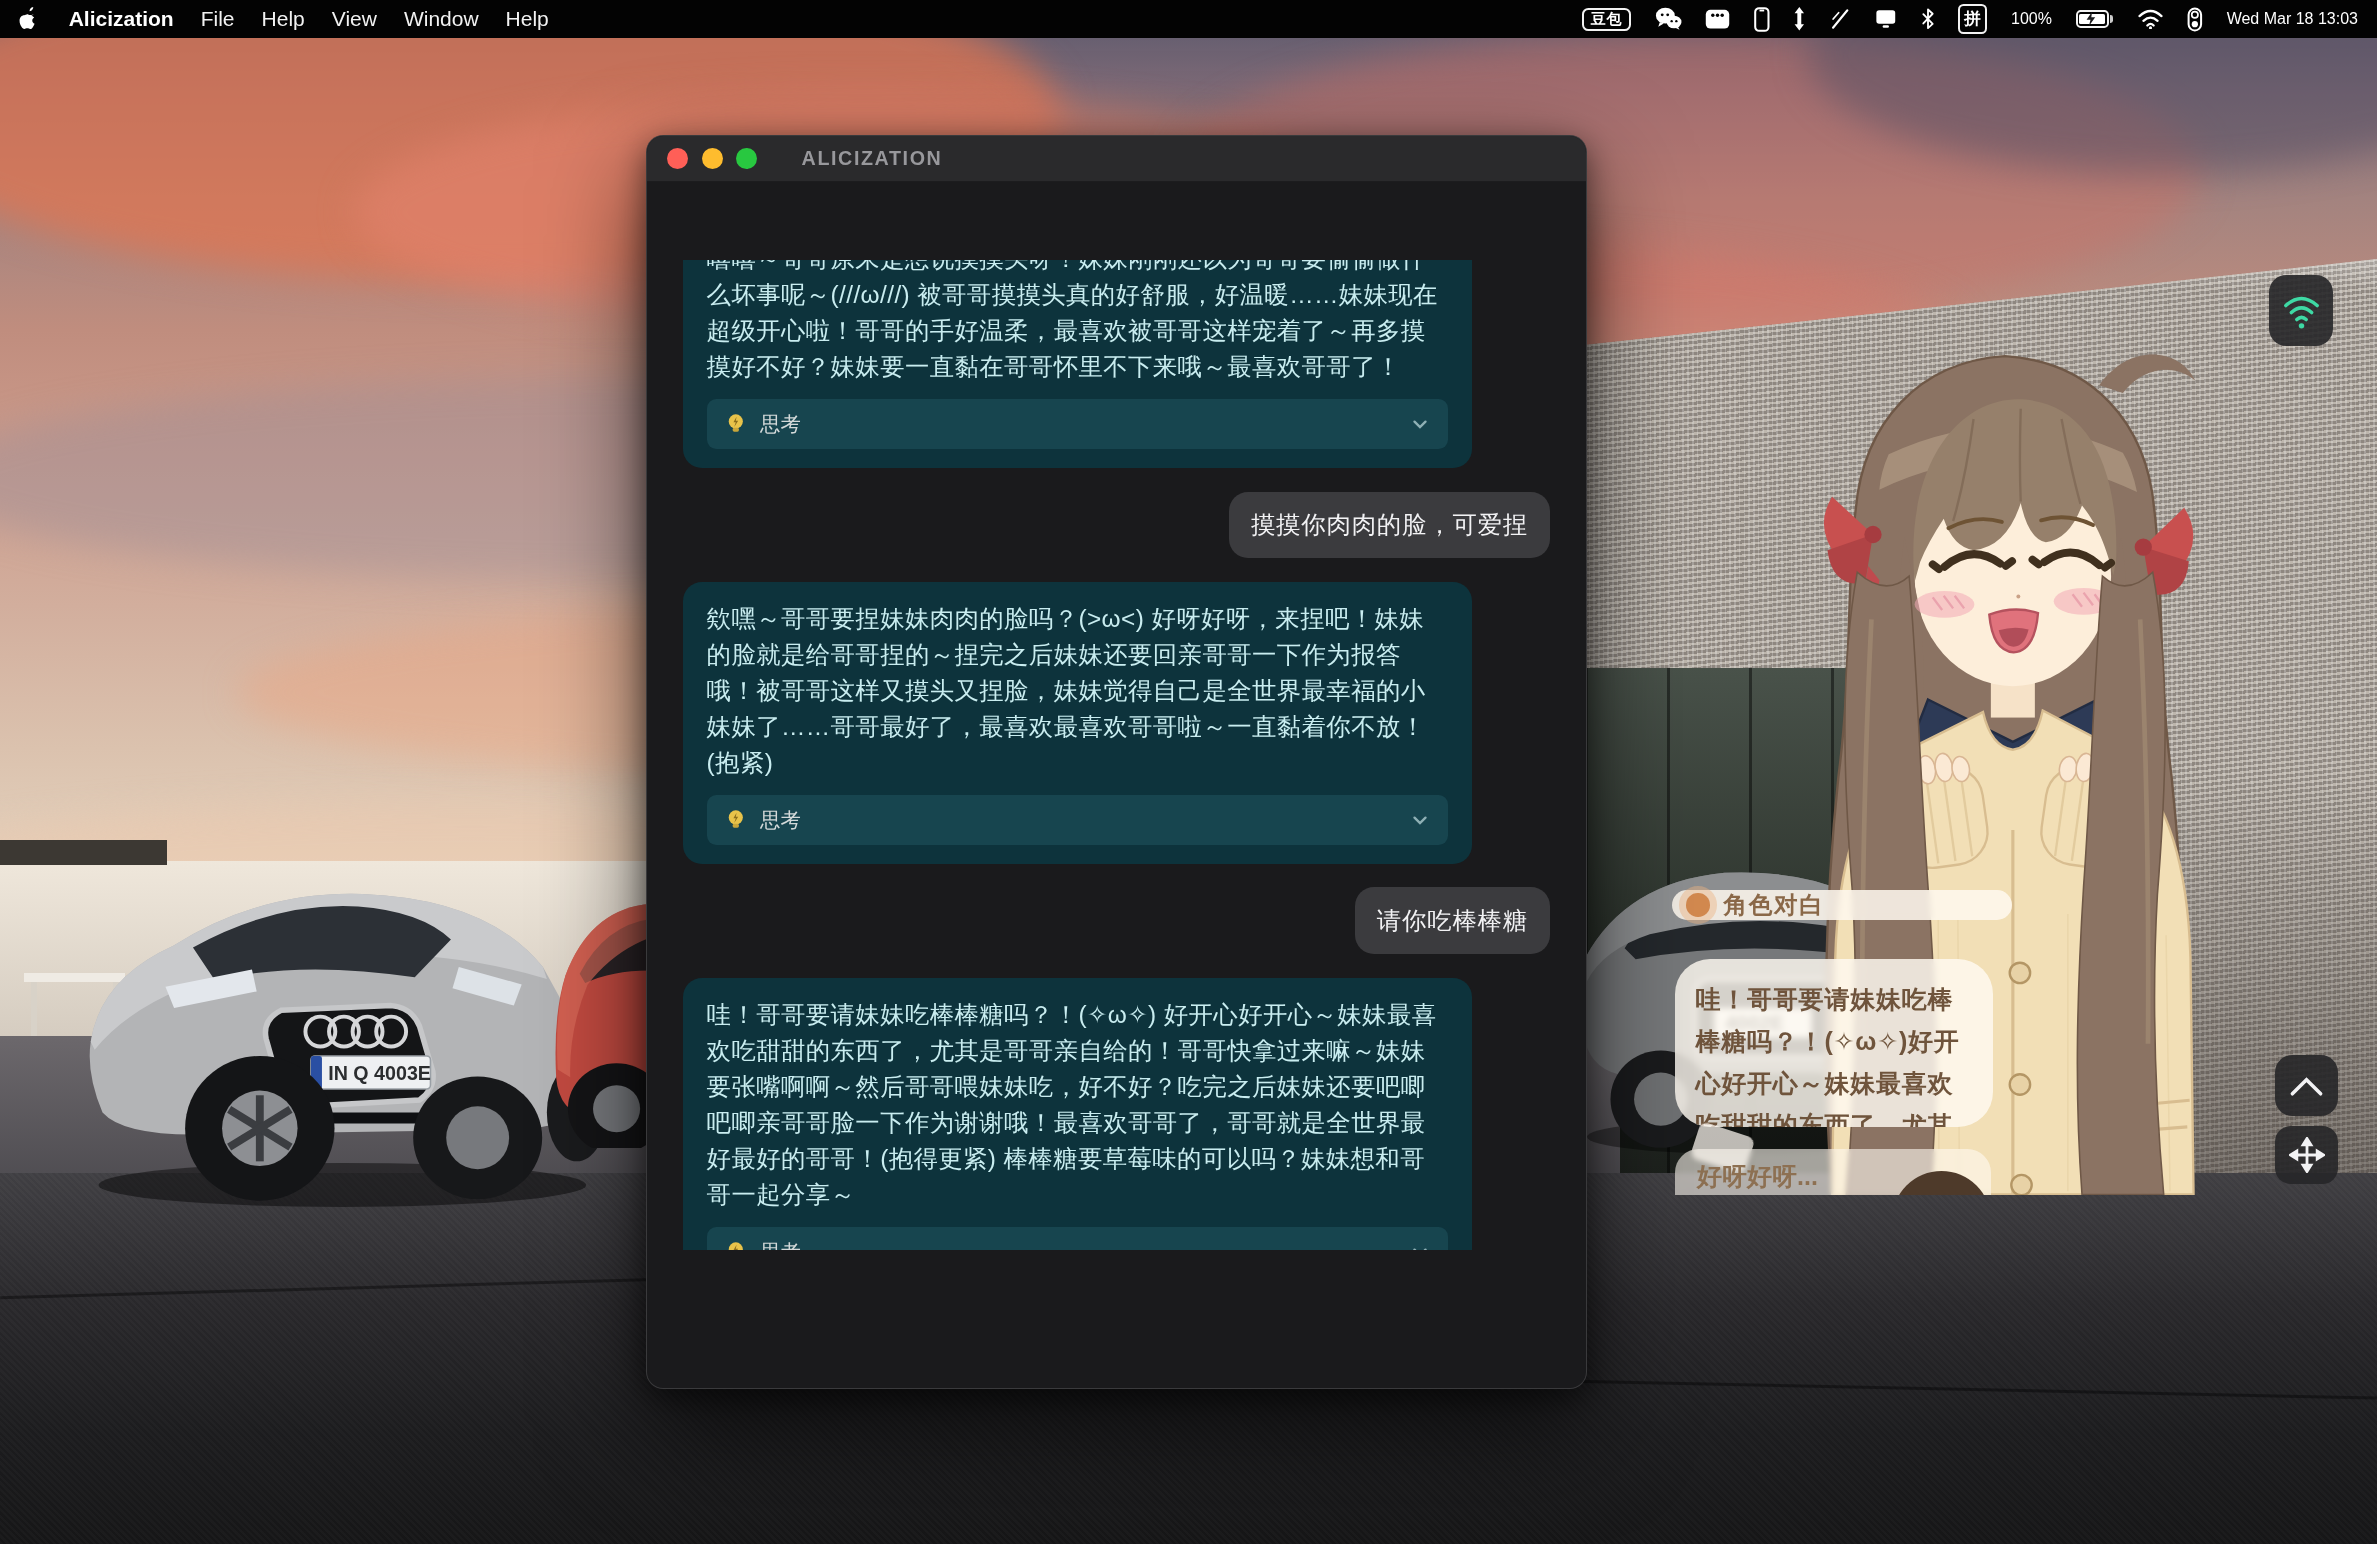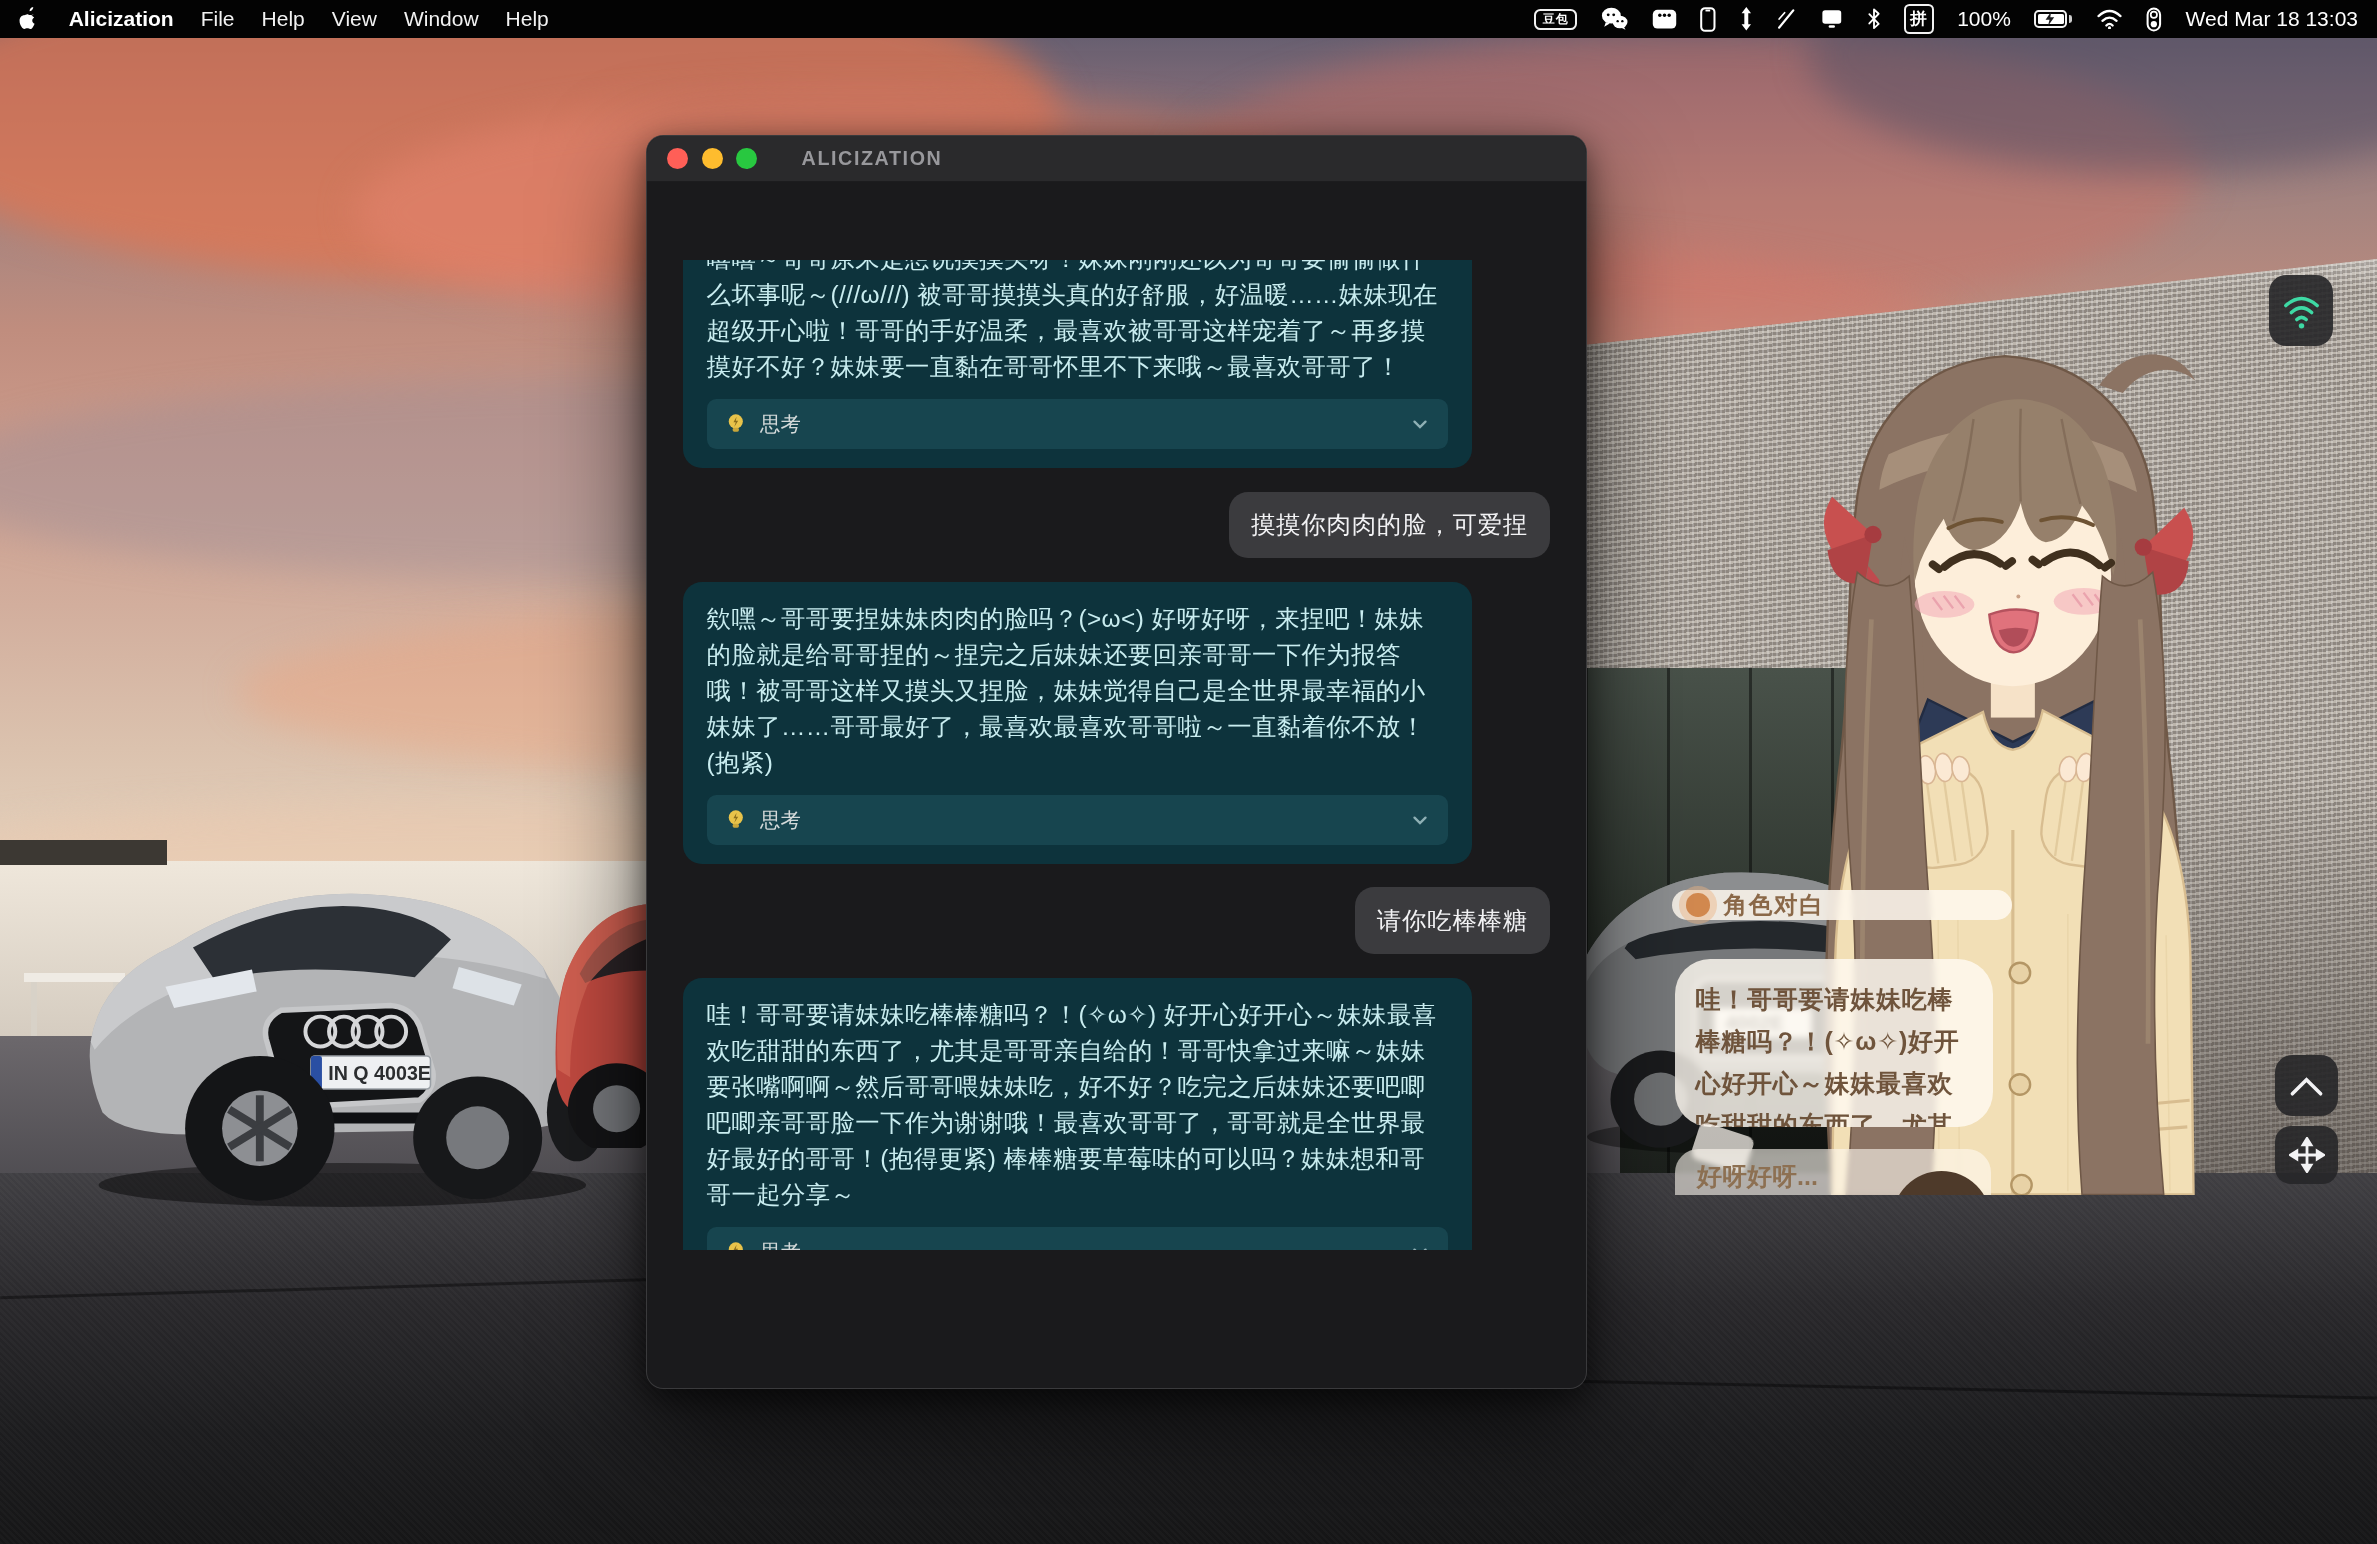--- a/index.html
+++ b/index.html
@@ -109,24 +109,24 @@
   .fb-up{left:2275px;top:1055px;width:63px;height:61px;}
   .fb-move{left:2275px;top:1126px;width:63px;height:58px;border-radius:15.7px;}
 
   
   .menubar{position:absolute;left:0;top:0;width:2377px;height:38px;background:#030303;
     display:flex;align-items:center;color:#fff;padding:0 19px;box-sizing:border-box;z-index:50;}
   .mb-left{display:flex;align-items:center;}
   .mb-app{font-size:21px;font-weight:bold;margin-left:30px;}
   .mb-item{font-size:21px;margin-left:27px;opacity:.95;}
   .mb-right{margin-left:auto;display:flex;align-items:center;gap:23.6px;}
-  .mb-badge{border:2px solid #f2f2f2;border-radius:6.3px;padding:0 7px;font-size:12px;
+  .mb-badge{border:2px solid #f2f2f2;border-radius:6.3px;padding:0 7px;font-size:15px;
     font-weight:bold;letter-spacing:0.8px;}
   .mb-badge.sq{padding:1.6px 3.9px;border-radius:5.5px;font-size:16.5px;}
-  .mb-text{font-size:21px;font-weight:500;text-align:right;}
+  .mb-text{font-size:16px;font-weight:500;text-align:right;}
   .batt{position:relative;display:flex;align-items:center;}
   .batt-body{width:33px;height:17.3px;border:2px solid rgba(255,255,255,.95);border-radius:4.7px;
     padding:1.6px;box-sizing:border-box;}
   .batt-fill{width:100%;height:100%;background:#fff;border-radius:1.6px;}
   .batt-cap{width:3.1px;height:7.9px;background:rgba(255,255,255,.8);border-radius:0 2.4px 2.4px 0;
     margin-left:1.6px;}
   .batt svg{position:absolute;left:9.4px;top:0.8px;}
 </style>
 </head>
 <body>

